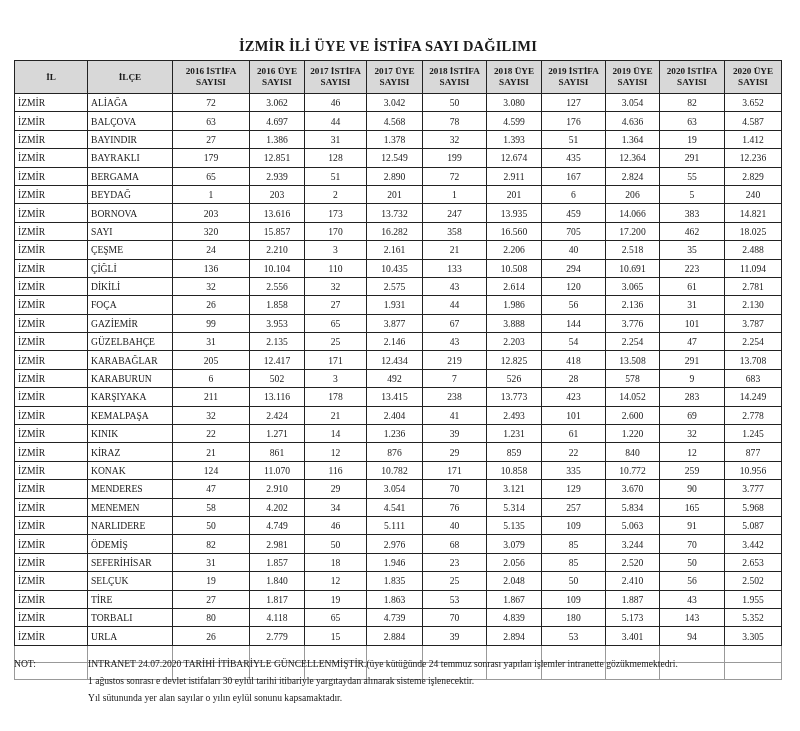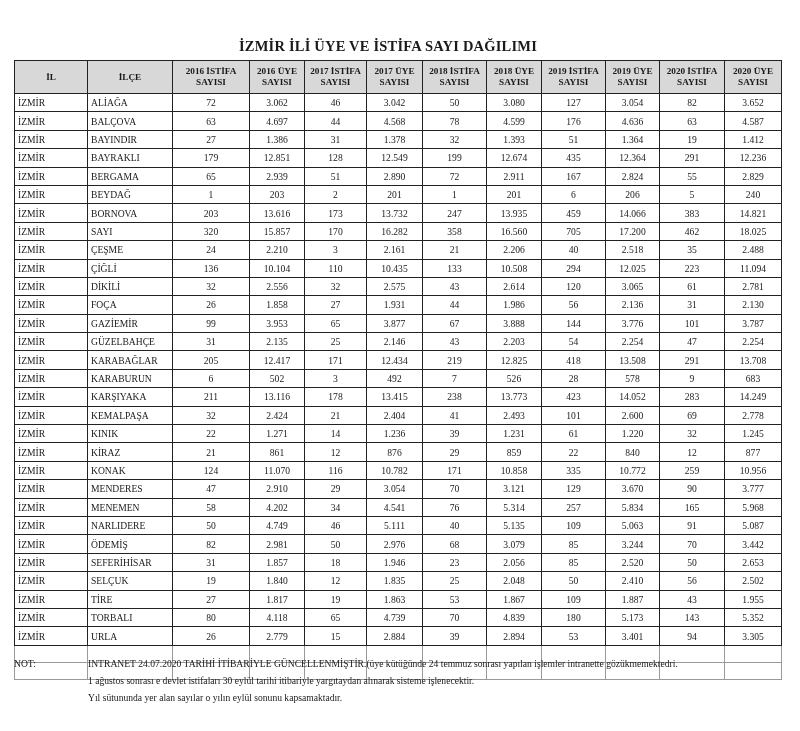--- a/index.html
+++ b/index.html
@@ -183,21 +183,21 @@
       <tr>
         <td class="txt">İZMİR</td>
         <td class="txt">ÇİĞLİ</td>
         <td class="num">136</td>
         <td class="num">10.104</td>
         <td class="num">110</td>
         <td class="num">10.435</td>
         <td class="num">133</td>
         <td class="num">10.508</td>
         <td class="num">294</td>
-        <td class="num">12.025</td>
+        <td class="num">10.691</td>
         <td class="num">223</td>
         <td class="num">11.094</td>
       </tr>
       <tr>
         <td class="txt">İZMİR</td>
         <td class="txt">DİKİLİ</td>
         <td class="num">32</td>
         <td class="num">2.556</td>
         <td class="num">32</td>
         <td class="num">2.575</td>

